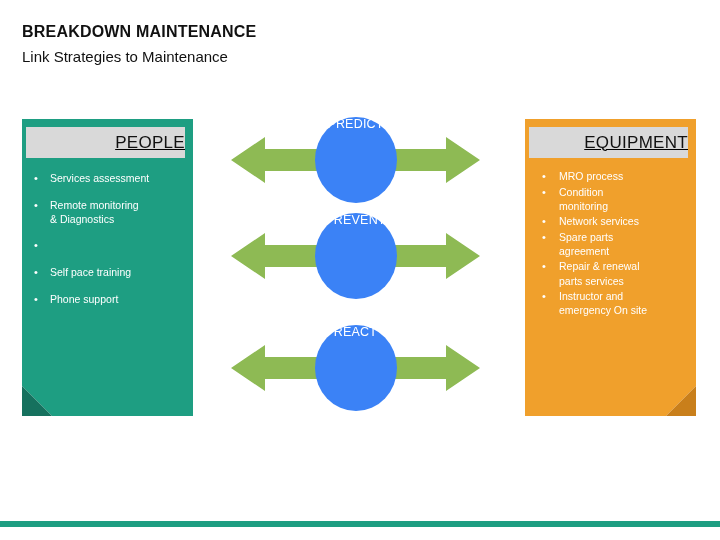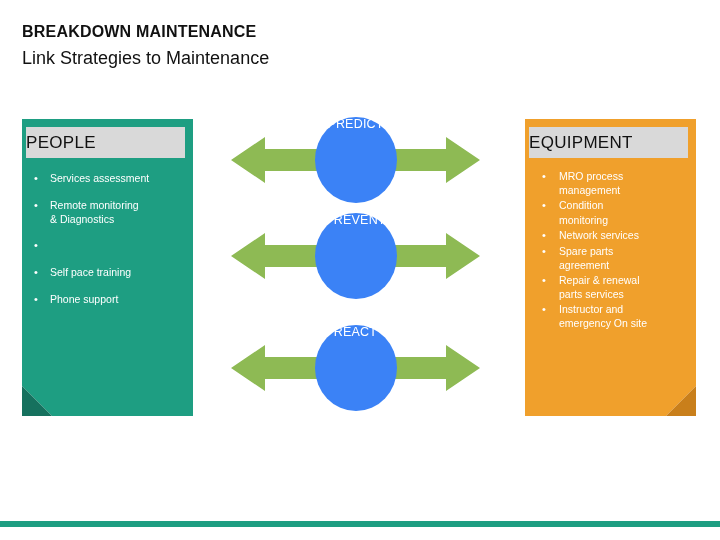--- a/index.html
+++ b/index.html
@@ -24,21 +24,21 @@
     font-size: 16px;
     font-weight: bold;
     letter-spacing: 0.2px;
     color: #111111;
     white-space: nowrap;
   }
   #slide-subtitle {
     position: absolute;
     left: 22px;
     top: 48px;
-    font-size: 18px;
+    font-size: 15px;
     font-weight: normal;
     color: #111111;
     white-space: nowrap;
   }
 
   
   .panel {
     position: absolute;
     top: 119px;
     width: 171px;
@@ -82,21 +82,22 @@
 
   .panel-header {
     position: absolute;
     left: 4px;
     right: 8px;
     top: 8px;
     height: 31px;
     background: #D9D9D9;
     display: flex;
     align-items: center;
-    justify-content: flex-start;
+    justify-content: flex-end;
+    text-decoration: underline;
   }
   .panel-header-label {
     font-size: 17px;
     font-weight: normal;
     color: #111111;
     letter-spacing: 0.3px;
   }
 
   .panel-list {
     position: absolute;
@@ -276,21 +277,21 @@
     <div class="panel-fill"></div>
     <div class="fold"></div>
 
     <div class="panel-header">
       <span class="panel-header-label">EQUIPMENT</span>
     </div>
 
     <ul class="panel-list">
       <li class="bullet-row">
         <span class="bullet-dot">•</span>
-        <span class="bullet-text"><span>MRO process</span><span class="cont">management</span></span>
+        <span class="bullet-text"><span>MRO process</span></span>
       </li>
       <li class="bullet-row">
         <span class="bullet-dot">•</span>
         <span class="bullet-text"><span>Condition</span><span class="cont">monitoring</span></span>
       </li>
       <li class="bullet-row">
         <span class="bullet-dot">•</span>
         <span class="bullet-text">Network services</span>
       </li>
       <li class="bullet-row">

